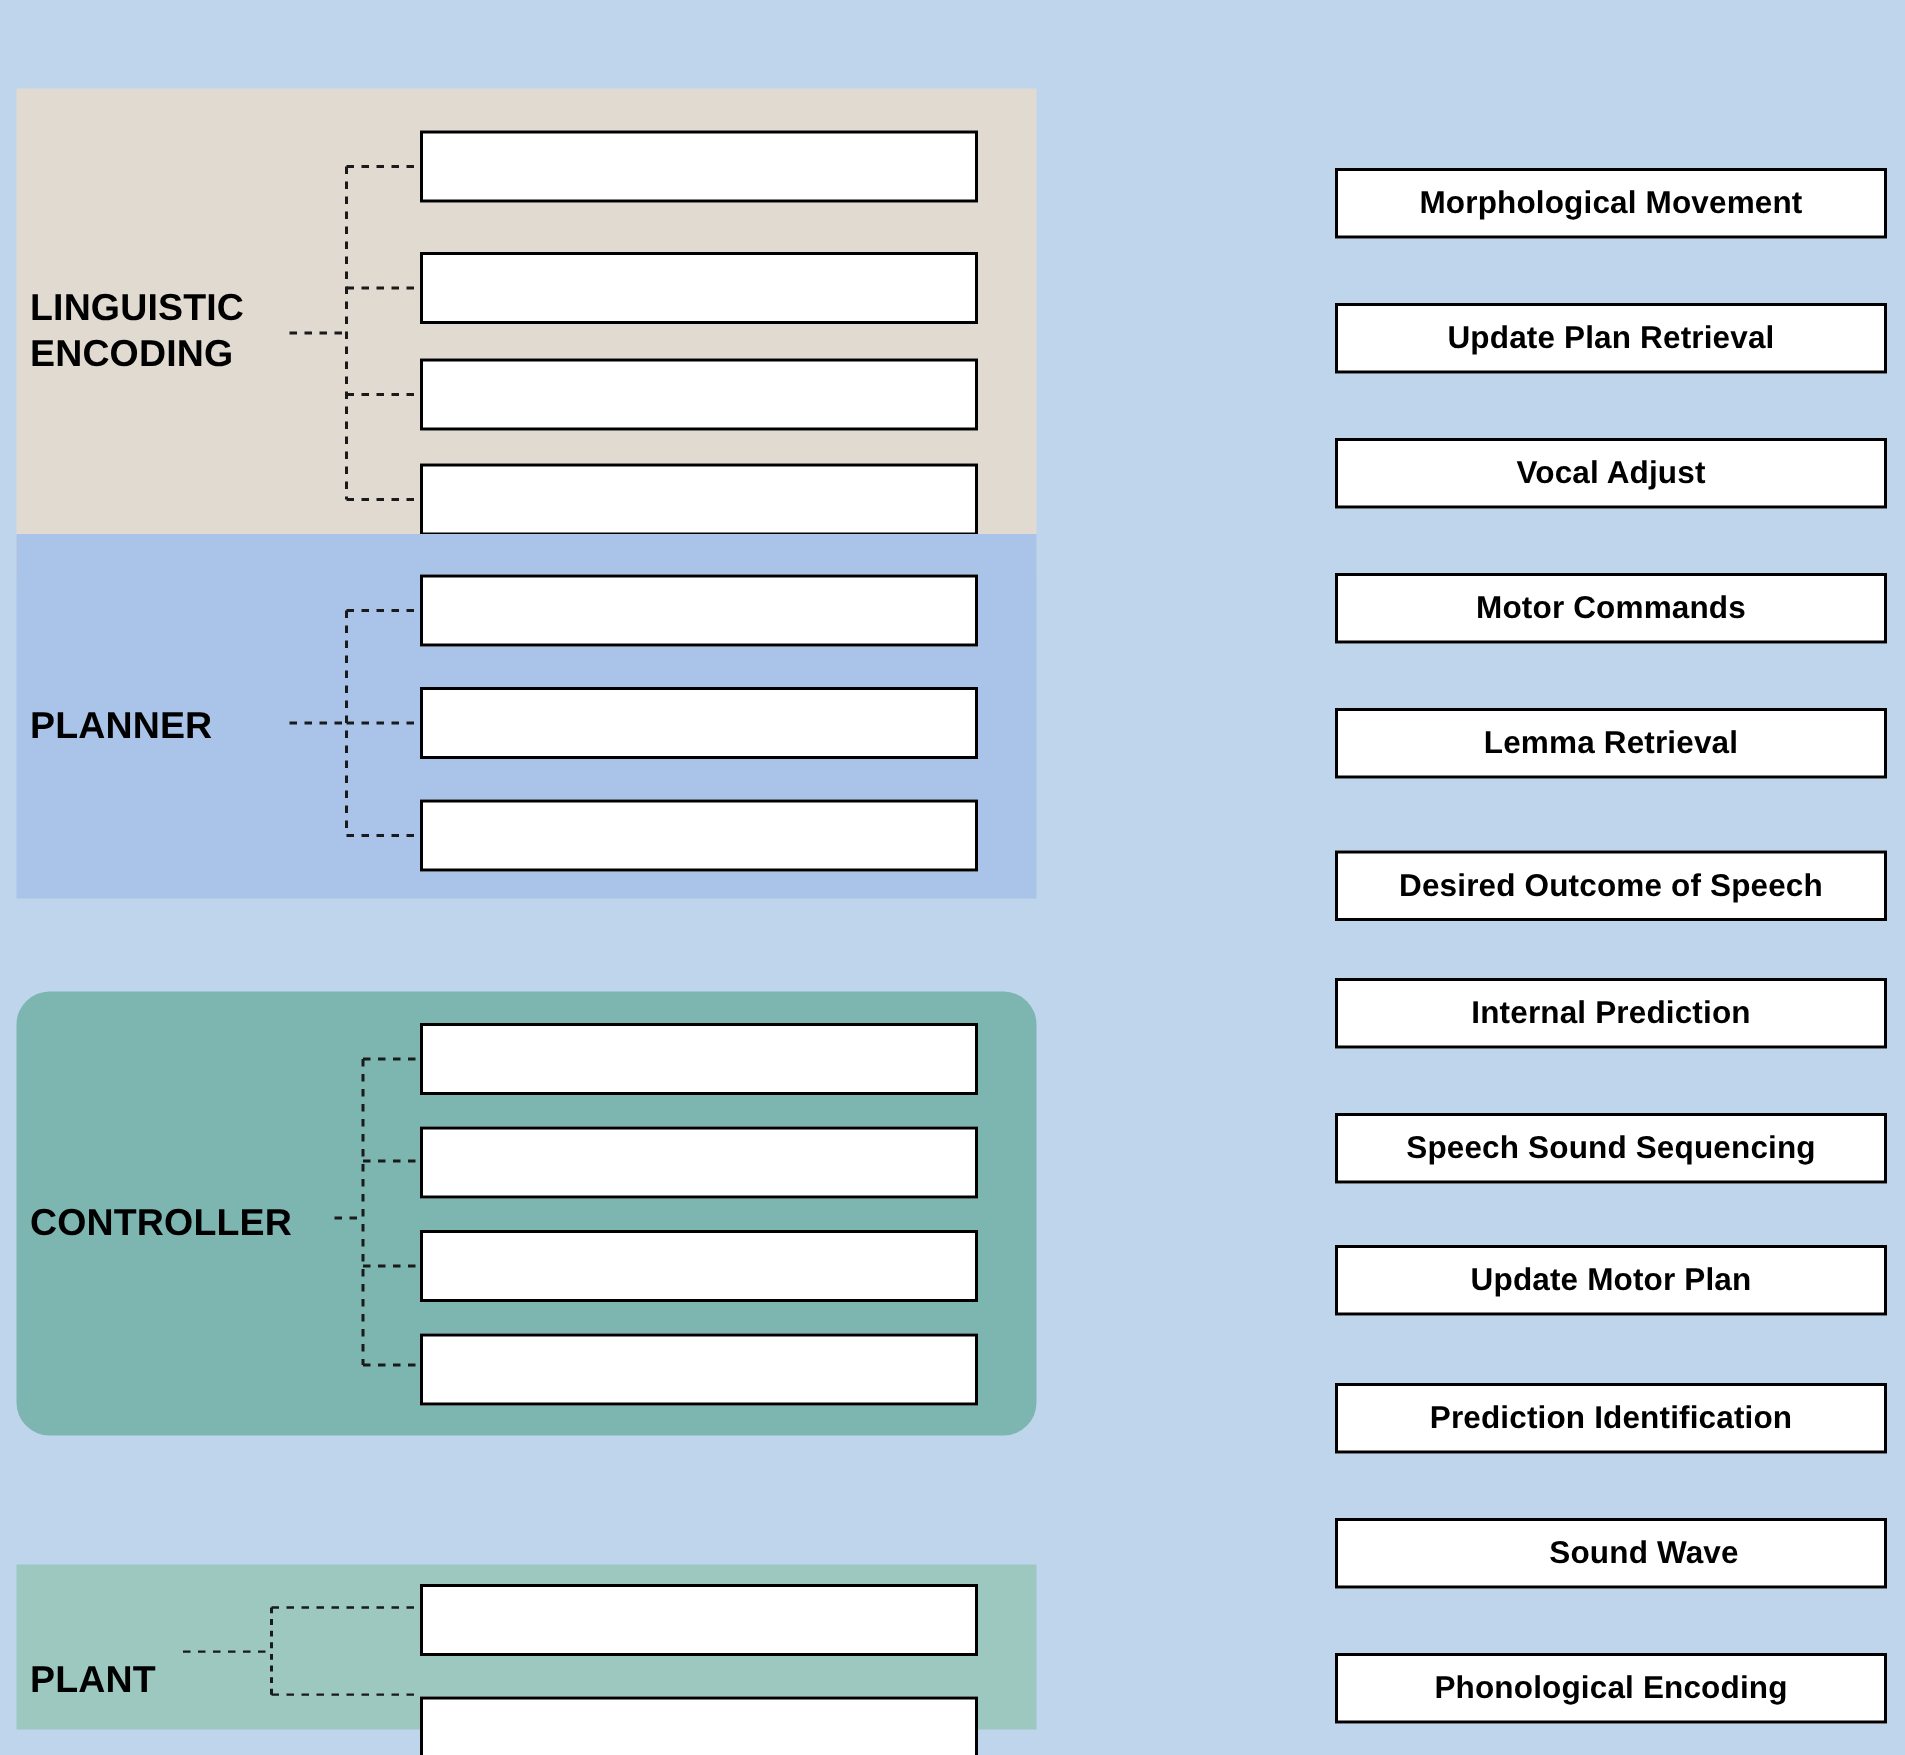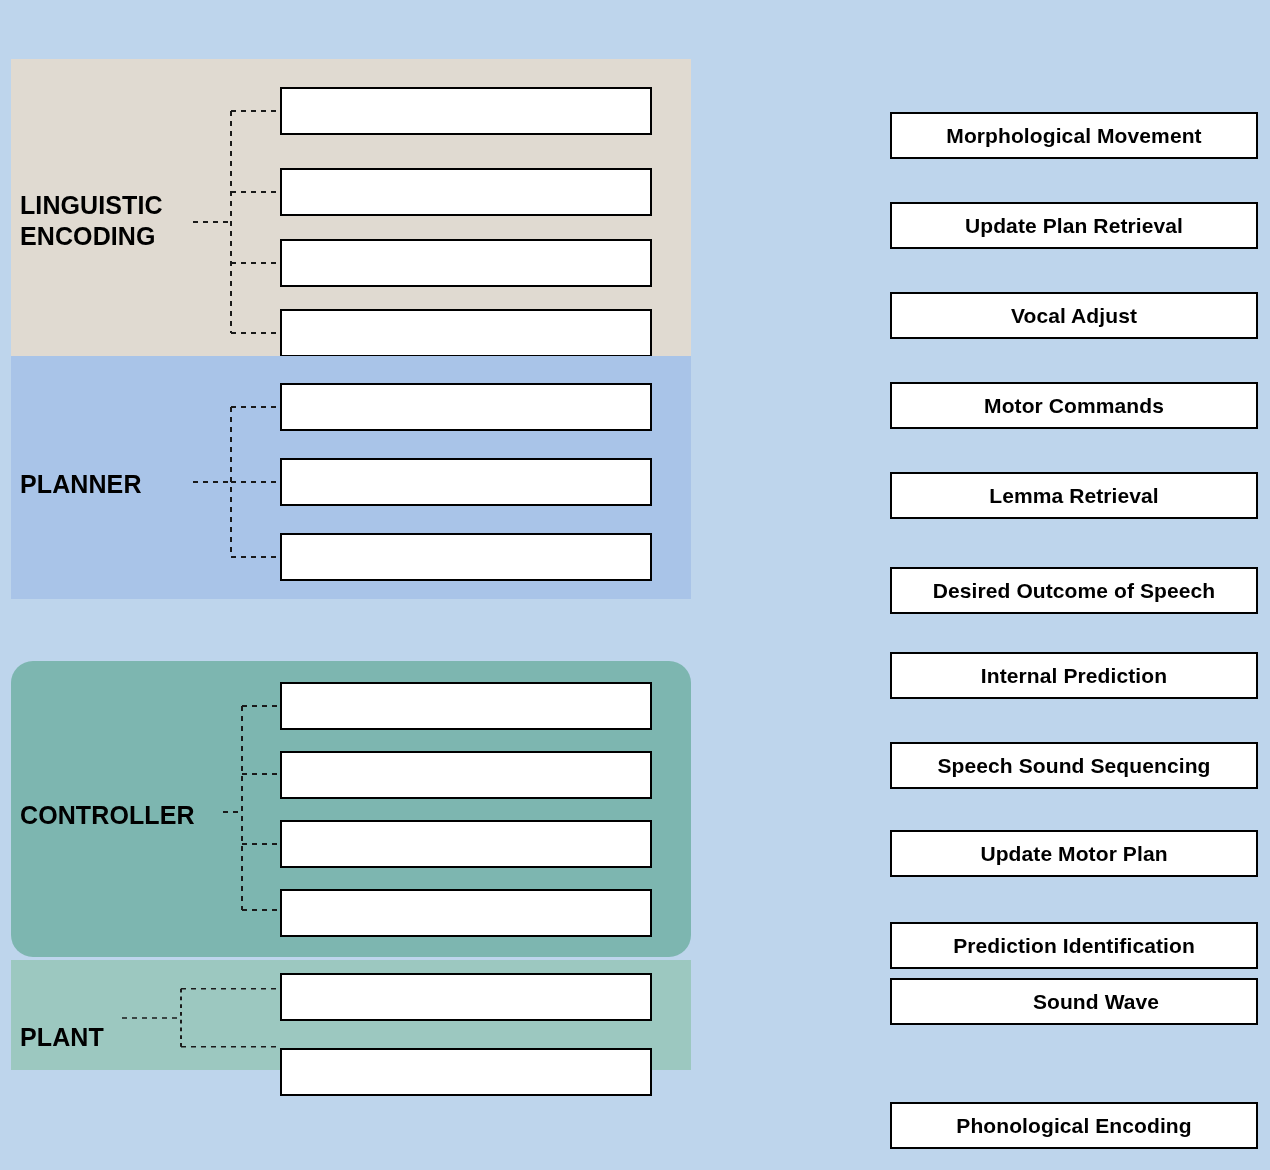--- a/index.html
+++ b/index.html
@@ -151,21 +151,21 @@
         <path d="M231,249 L269,249"></path>
       </g>
     </svg>
 
     <div class="slot" style="top:21px;"></div>
     <div class="slot" style="top:90px;"></div>
     <div class="slot" style="top:159px;"></div>
     <div class="slot" style="top:228px;"></div>
   </div>
 
-  <div class="panel panel-plant" style="top:960px; height:110px;padding-left:32px;">
+  <div class="panel panel-plant" style="top:1043px; height:110px;padding-left:32px;">
 
     <div class="panel-label" style="top:62px;">
       <div>PLANT</div>
     </div>
 
     <svg class="connector" viewBox="0 0 680 142" preserveAspectRatio="none" aria-hidden="true">
       <g fill="none" stroke="#1a1a1a" stroke-width="2" stroke-dasharray="5,5">
         <path d="M111,75 L170,75"></path>
         <path d="M170,37 L170,112"></path>
         <path d="M170,37 L269,37"></path>
@@ -180,16 +180,16 @@
   <div class="card" style="top:112px;">Morphological Movement</div>
   <div class="card" style="top:202px;">Update Plan Retrieval</div>
   <div class="card" style="top:292px;">Vocal Adjust</div>
   <div class="card" style="top:382px;">Motor Commands</div>
   <div class="card" style="top:472px;">Lemma Retrieval</div>
   <div class="card" style="top:567px;">Desired Outcome of Speech</div>
   <div class="card" style="top:652px;">Internal Prediction</div>
   <div class="card" style="top:742px;">Speech Sound Sequencing</div>
   <div class="card" style="top:830px;">Update Motor Plan</div>
   <div class="card" style="top:922px;">Prediction Identification</div>
-  <div class="card" style="top:978px;padding-left:44px;">Sound Wave</div>
+  <div class="card" style="top:1012px;padding-left:44px;">Sound Wave</div>
   <div class="card" style="top:1102px;">Phonological Encoding</div>
 
 </div>
 
 </body></html>

